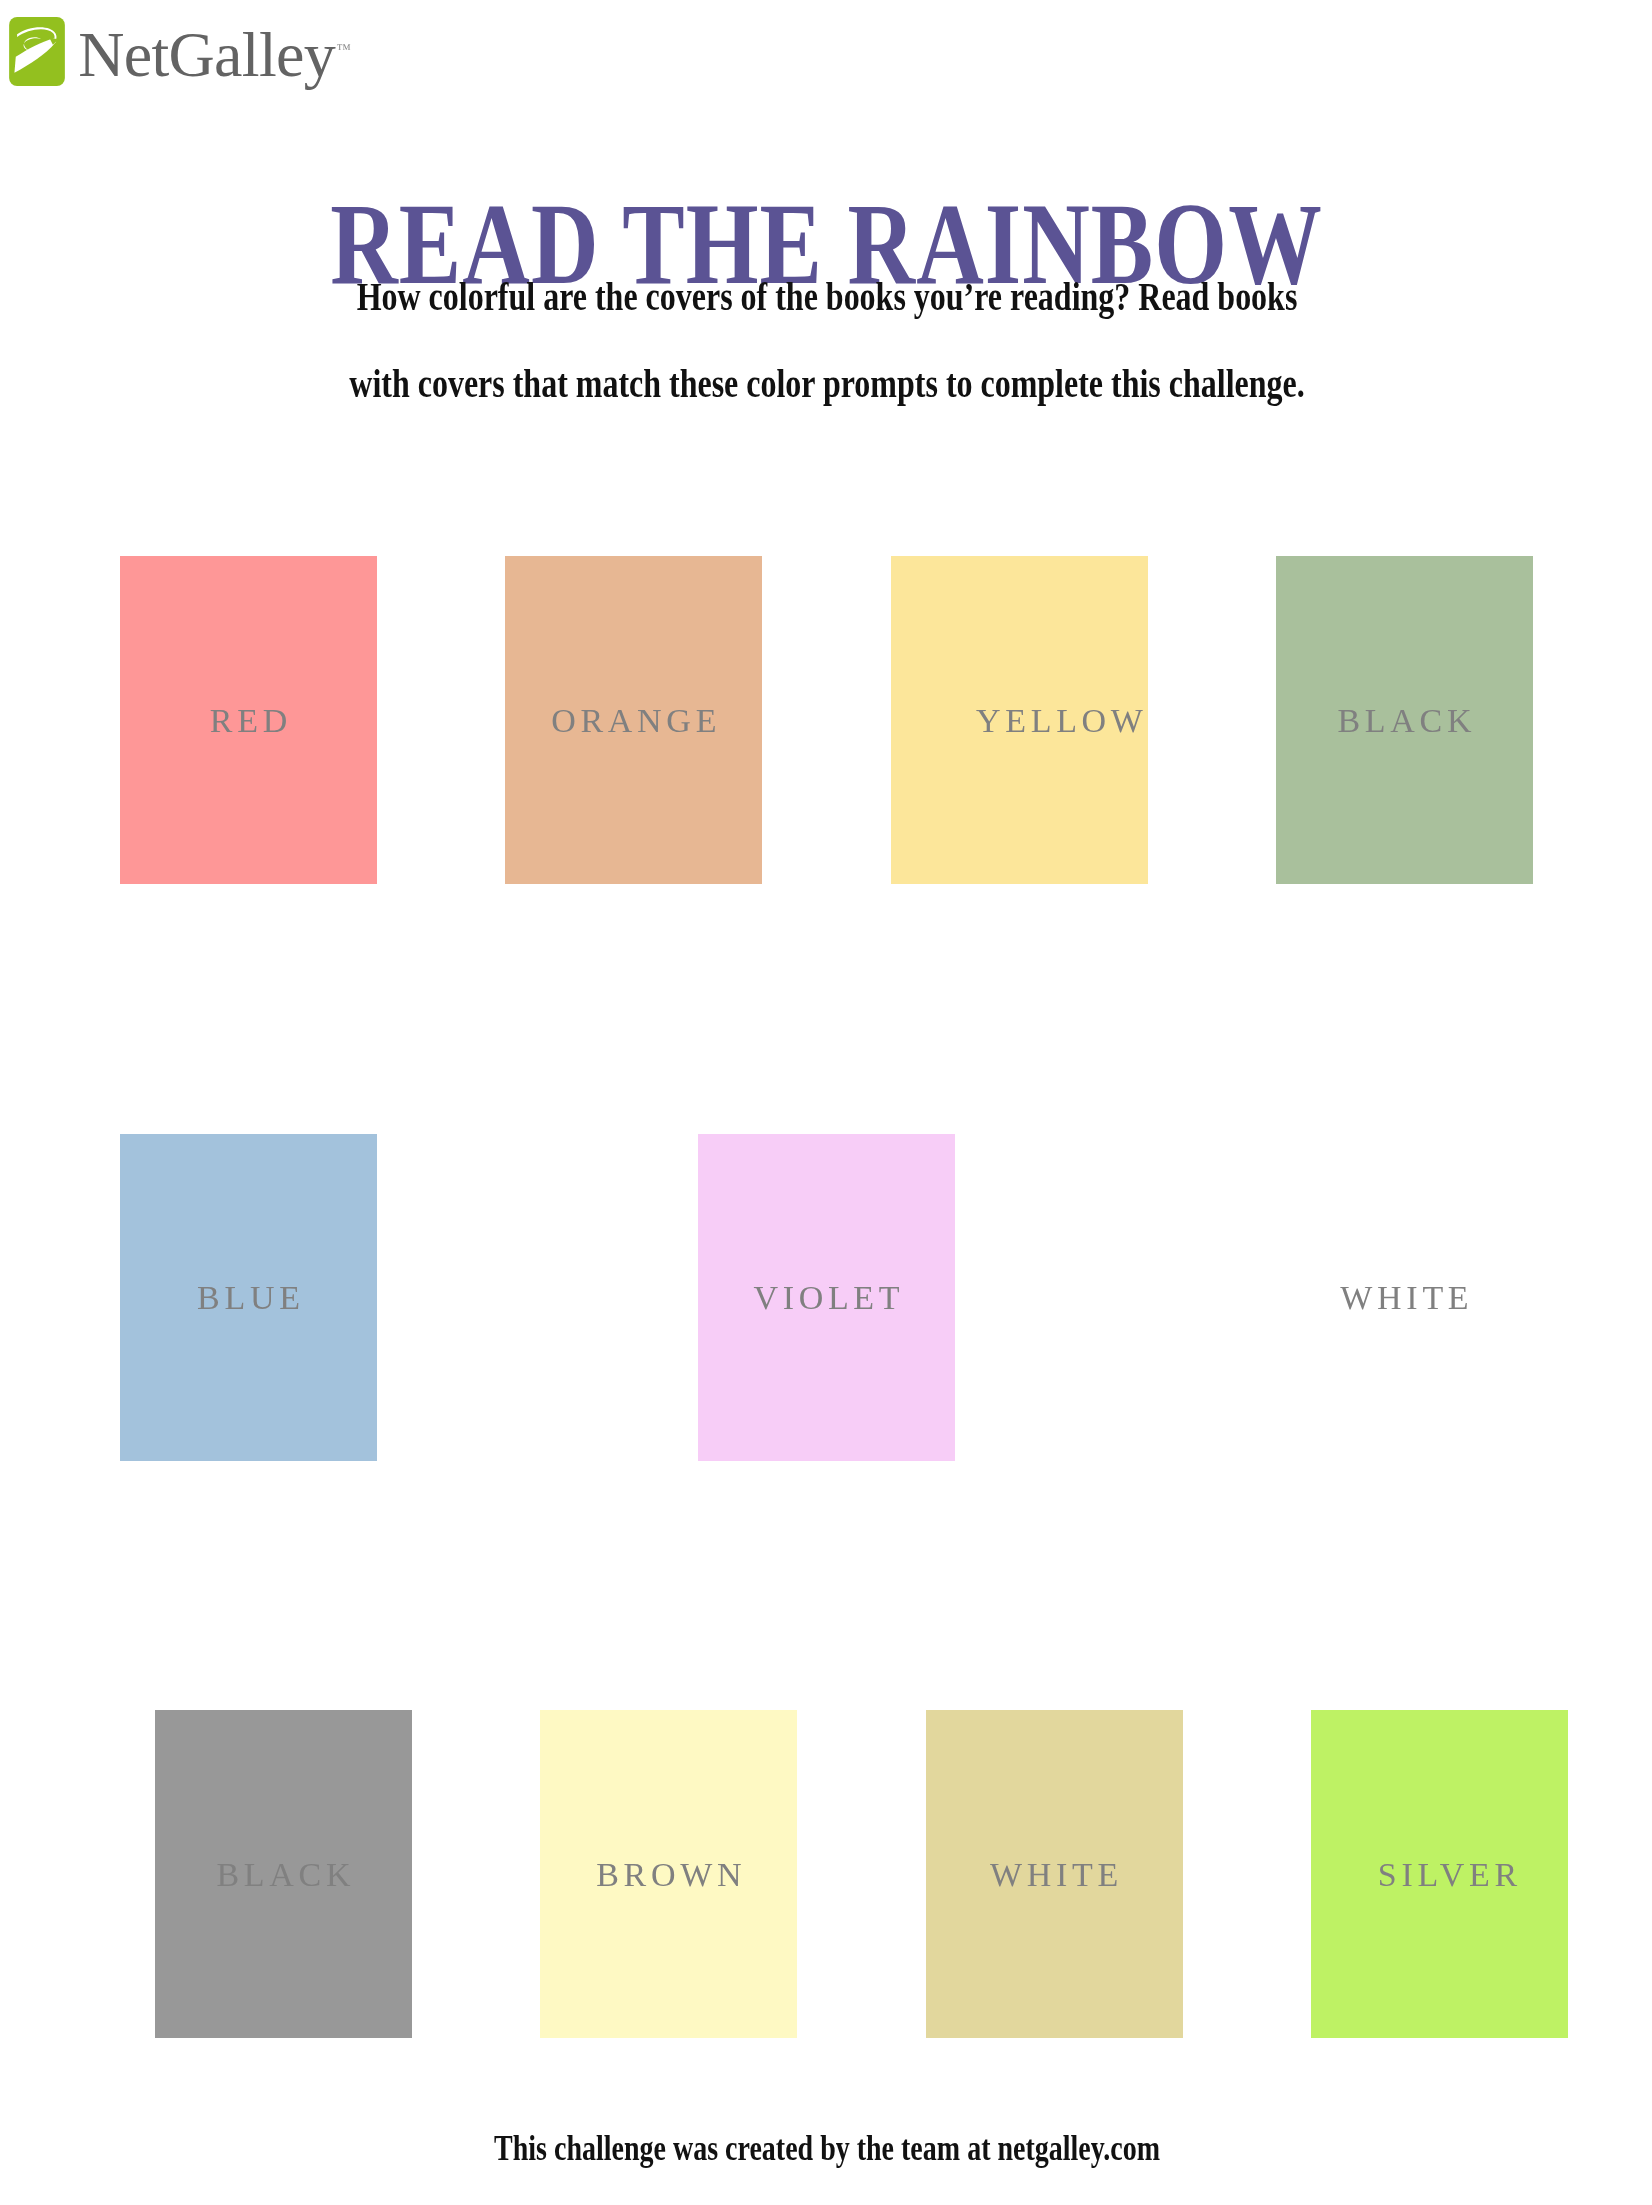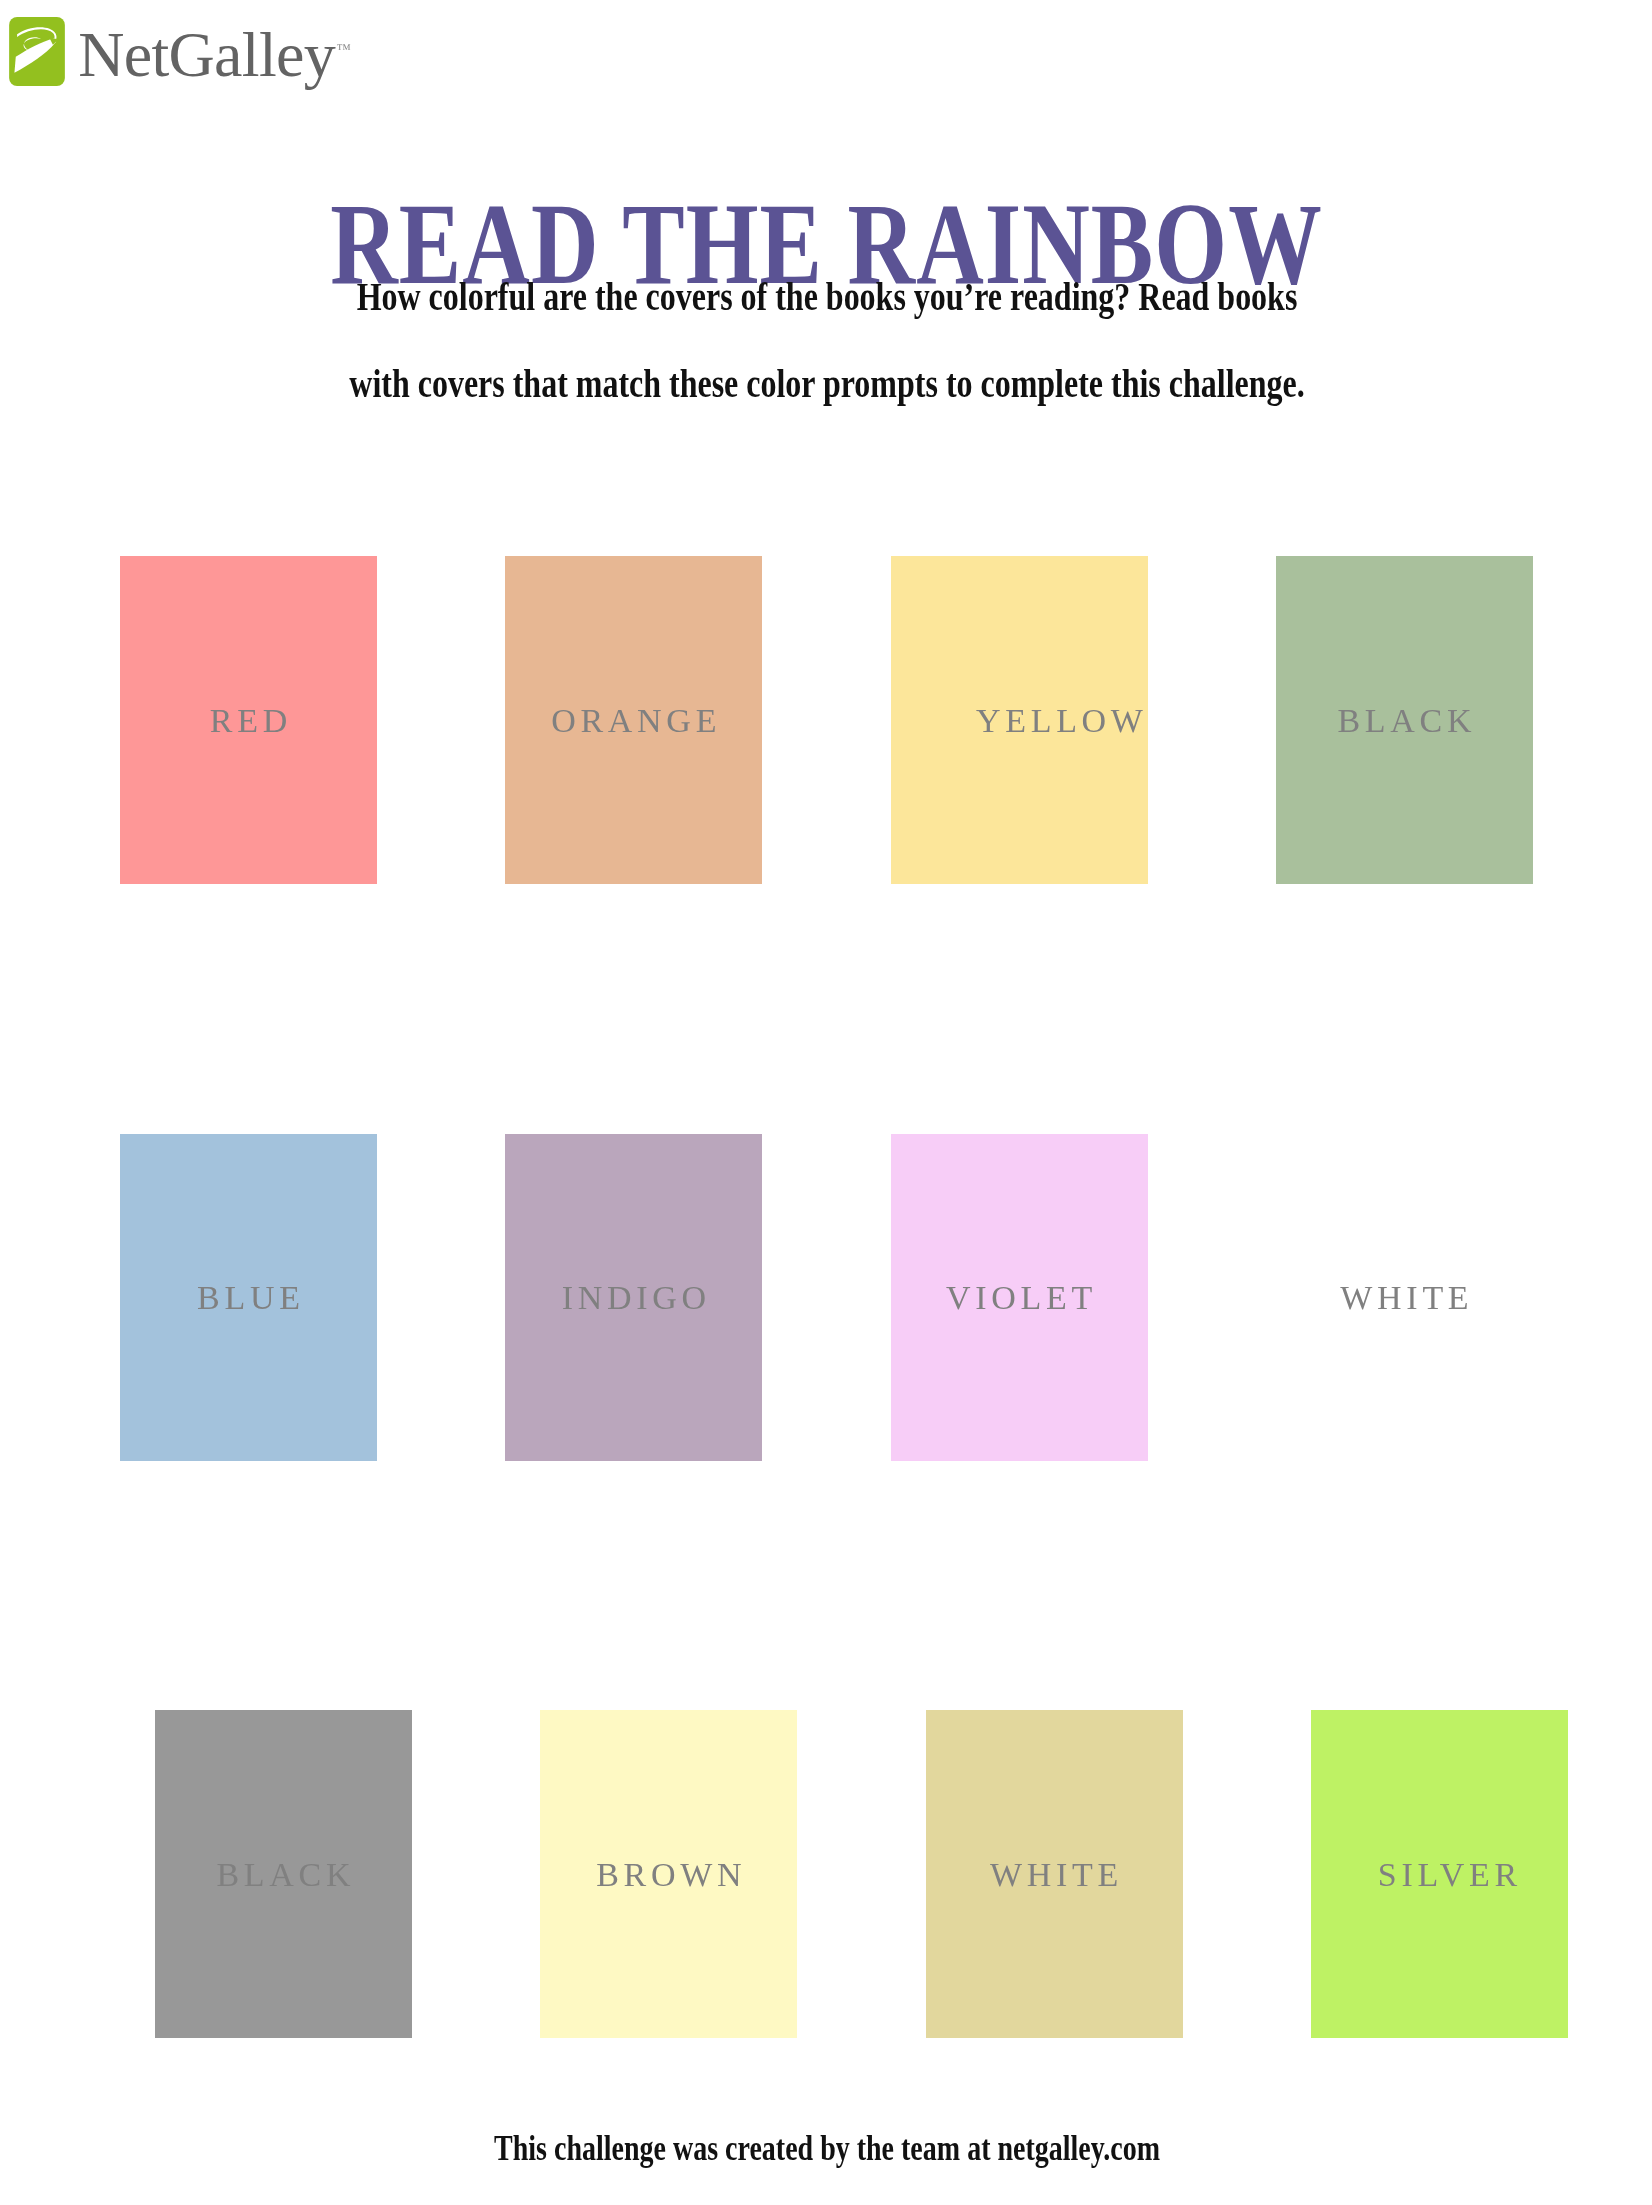--- a/index.html
+++ b/index.html
@@ -185,23 +185,20 @@
       </div>
       <div class="swatch" style="background-color: rgb(169, 192, 156);">
         <span class="swatch-label" style="color: rgb(128, 128, 128);">BLACK</span>
       </div>
     </div>
 
     <div class="grid-row row-1">
       <div class="swatch" style="background-color: rgb(163, 194, 220);">
         <span class="swatch-label" style="color: rgb(128, 128, 128);">BLUE</span>
       </div>
-      <div class="swatch" style="background-color: rgb(186, 166, 188);">
-        <span class="swatch-label" style="color: rgb(128, 128, 128);">INDIGO</span>
-      </div>
       <div class="swatch" style="background-color: rgb(247, 205, 247);">
         <span class="swatch-label" style="color: rgb(128, 128, 128);">VIOLET</span>
       </div>
       <div class="swatch" style="background-color: rgb(255, 255, 255);">
         <span class="swatch-label" style="color: rgb(128, 128, 128);">WHITE</span>
       </div>
     </div>
 
     <div class="grid-row row-2">
       <div class="swatch" style="background-color: rgb(152, 152, 152);">

